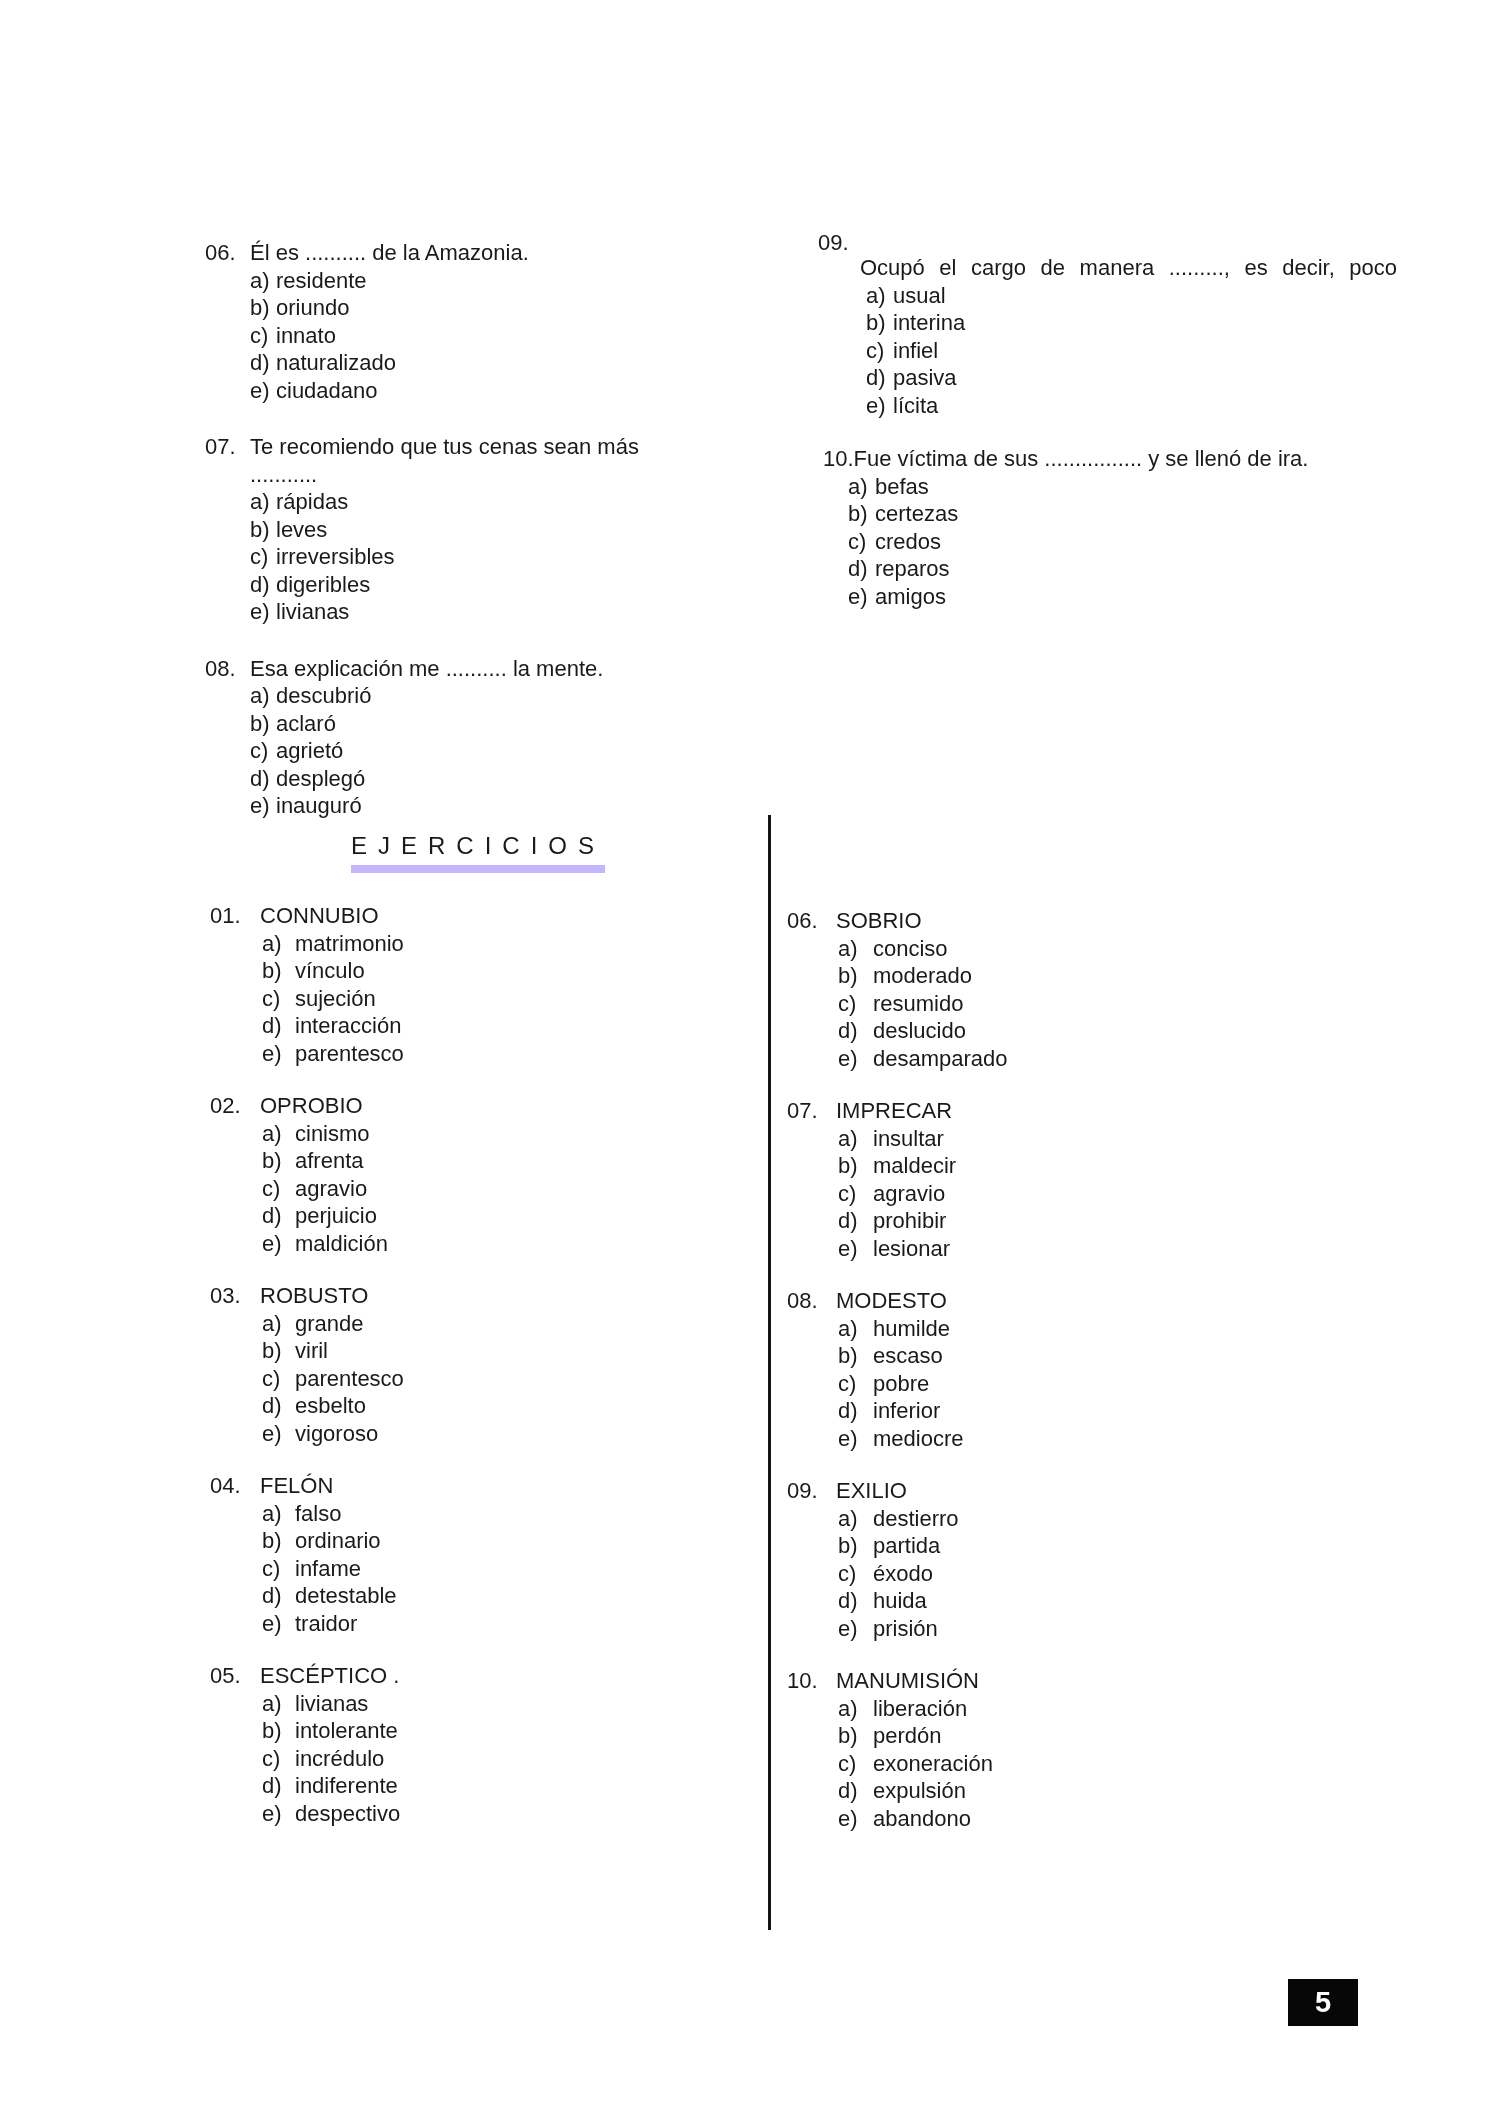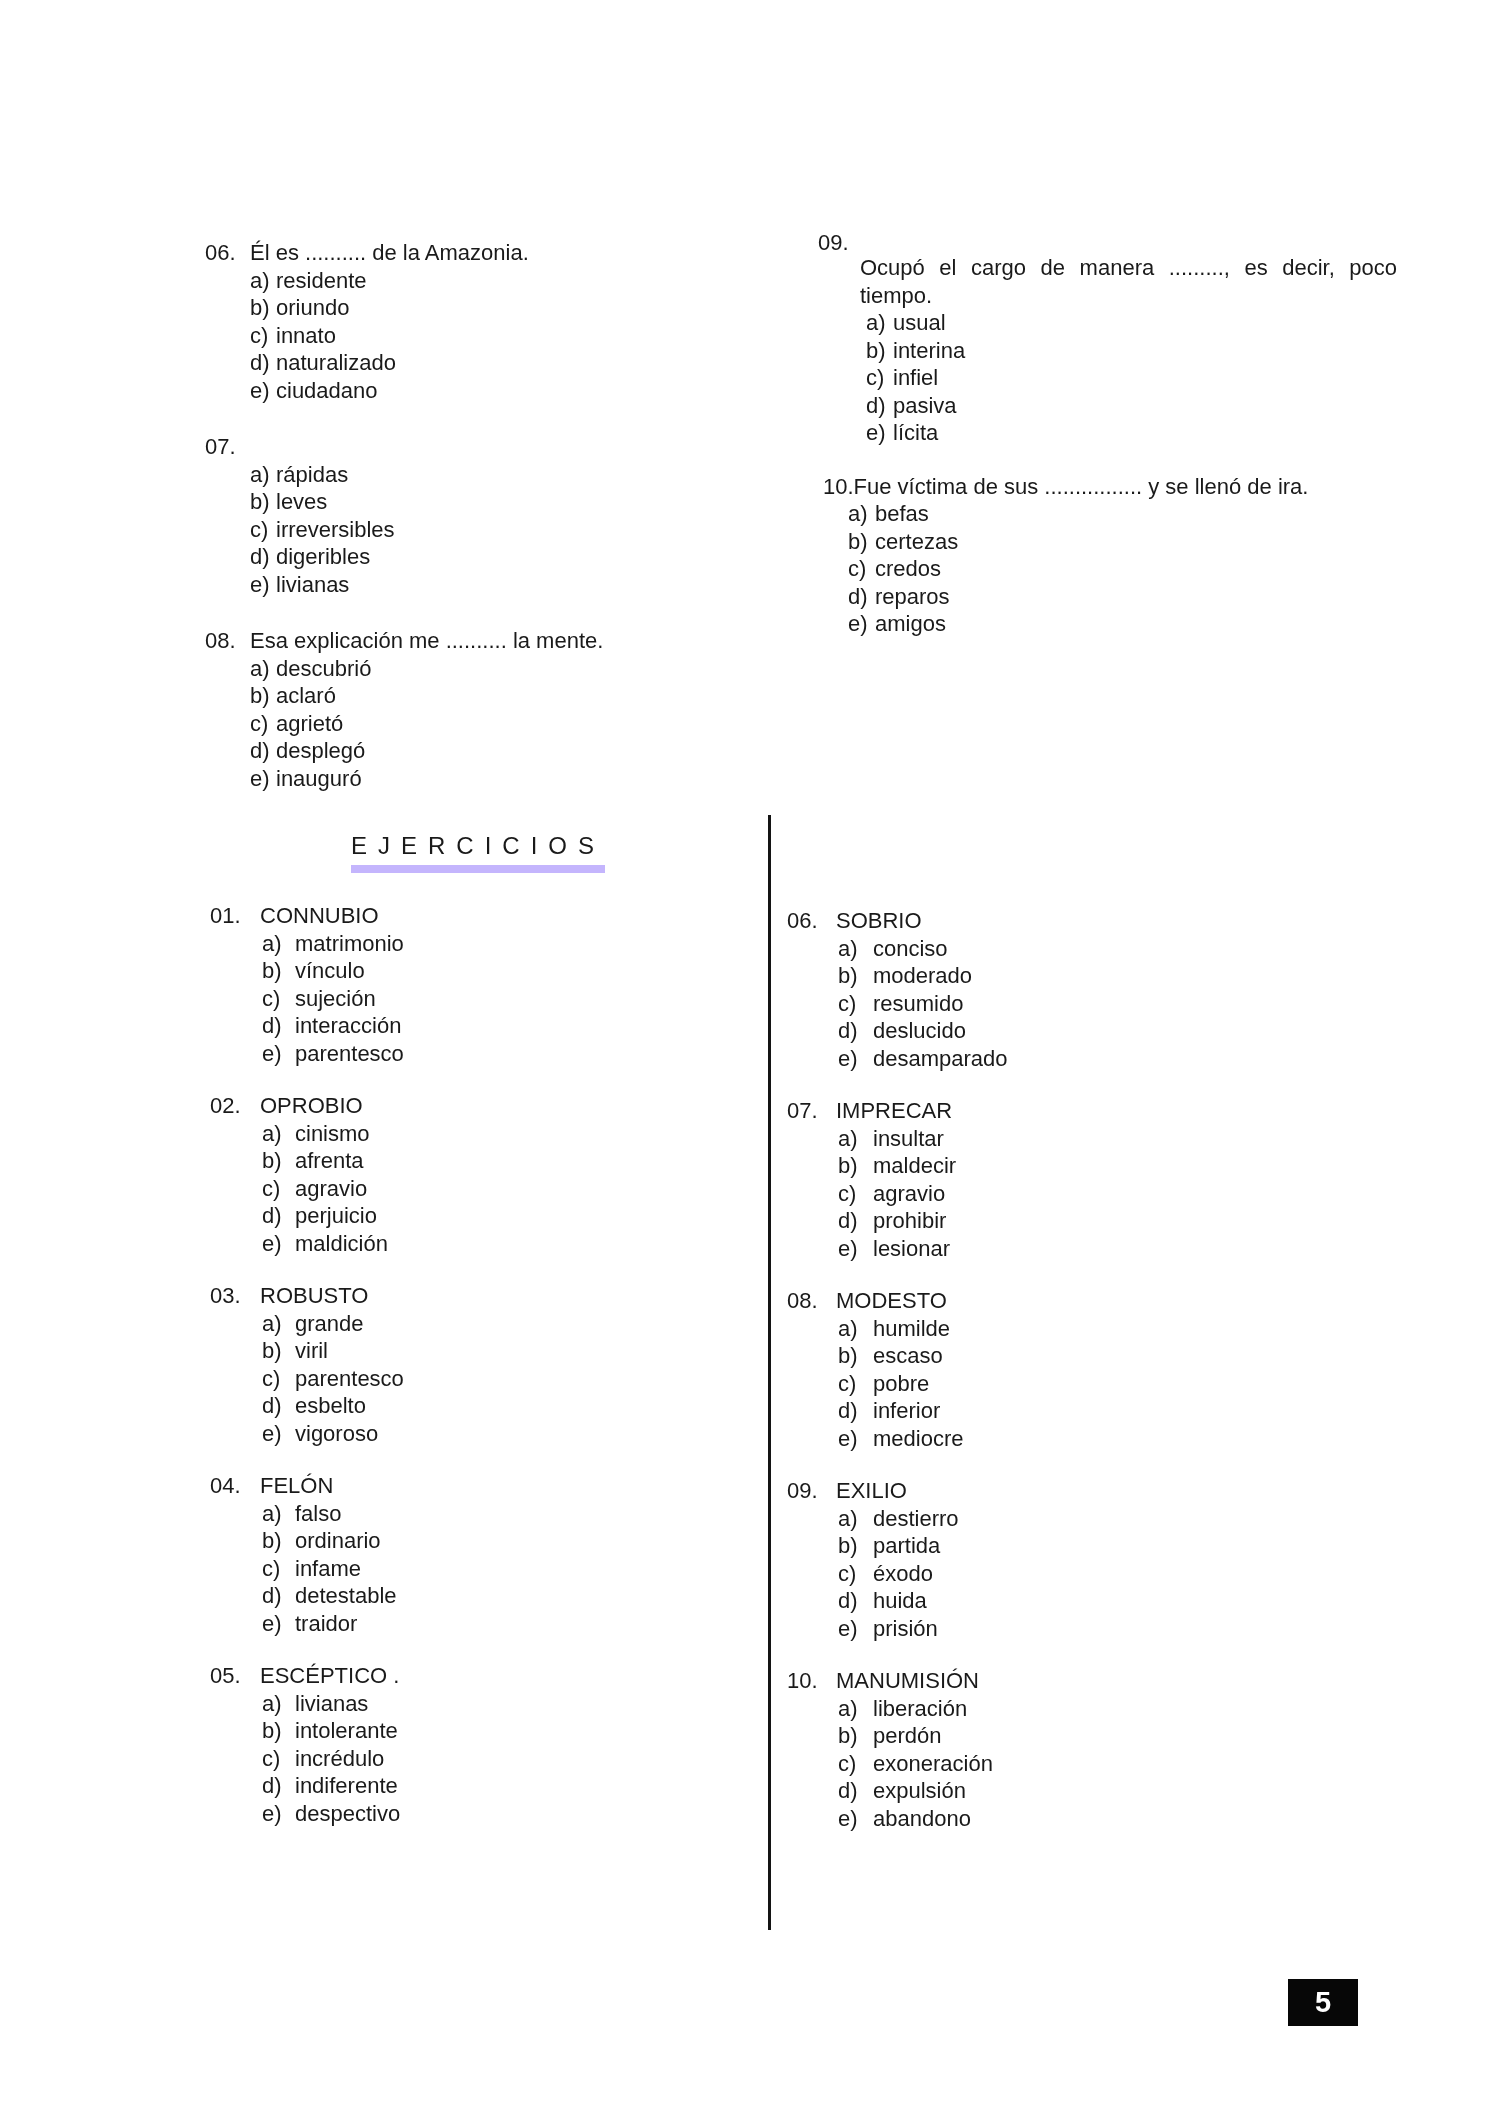--- a/index.html
+++ b/index.html
@@ -103,20 +103,21 @@
           <div class="opt">
             <span class="optl">e)</span>
             <span class="optt">ciudadano</span>
           </div>
         </div>
     </div>
 
     <div class="q">
       <div class="qline">
         <span class="qnum">07.</span>
+        <span class="qtext">Te recomiendo que tus cenas sean más ...........</span>
       </div>
       <div>
 
           <div class="opt">
             <span class="optl">a)</span>
             <span class="optt">rápidas</span>
           </div>
 
           <div class="opt">
             <span class="optl">b)</span>
@@ -176,21 +177,20 @@
 
   </div>
 
   <div class="topcol-right">
 
     <div class="q">
       <div class="qline">
         <span class="qnum">09.</span>
         <span class="qtext-wrap">
           <span class="jline" style="display:block">Ocupó el cargo de manera ........., es decir, poco</span>
-          <span style="display:block">tiempo.</span>
         </span>
       </div>
       <div>
 
           <div class="opt">
             <span class="optl">a)</span>
             <span class="optt">usual</span>
           </div>
 
           <div class="opt">

